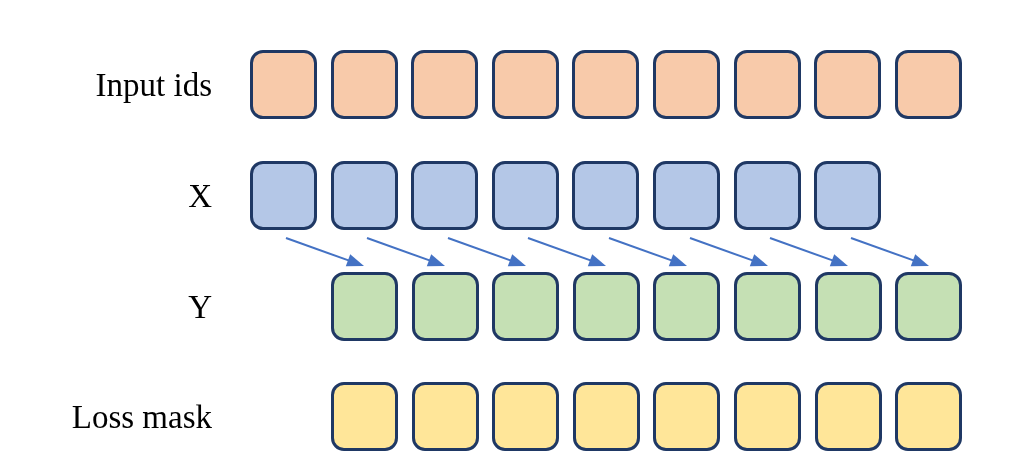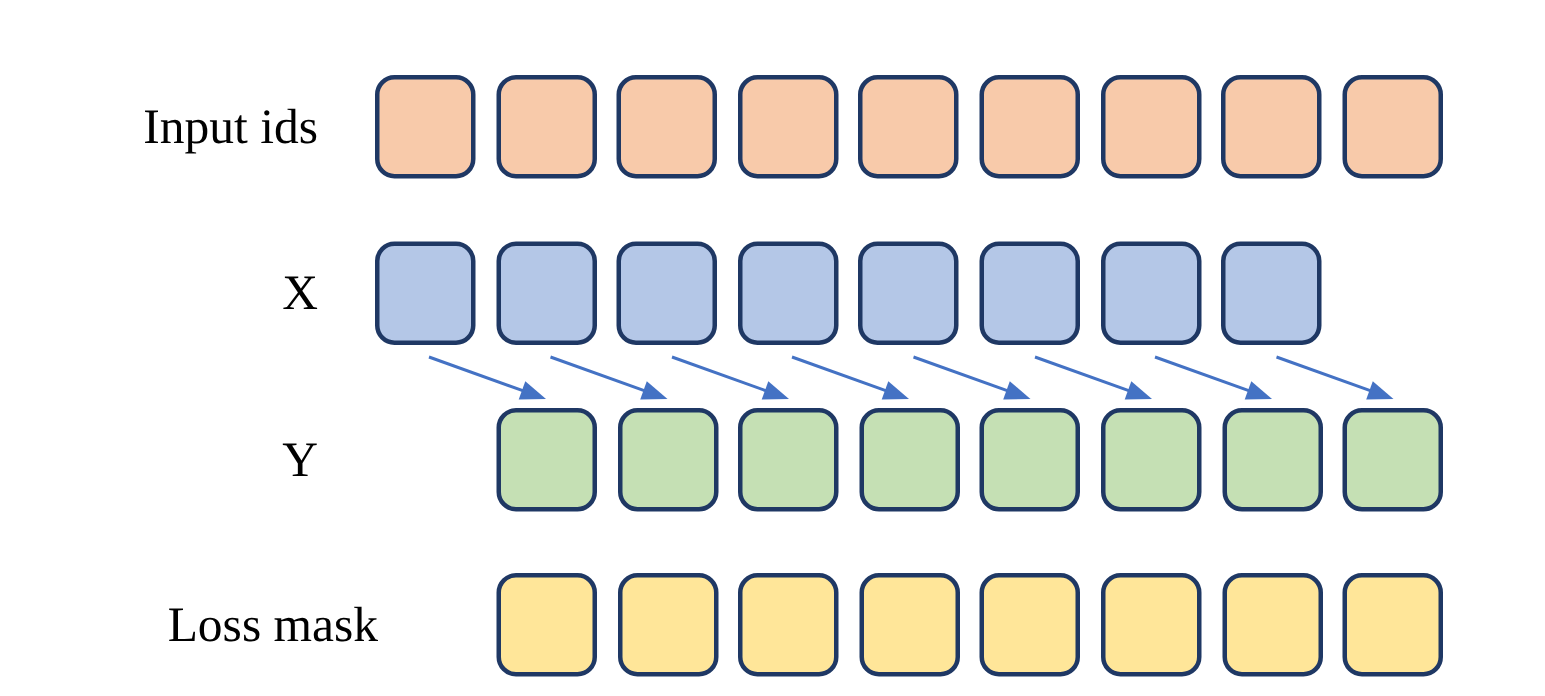--- a/index.html
+++ b/index.html
@@ -77,21 +77,21 @@
     <div class="cell" style="left: 814px; top: 147px; width: 67px; height: 69px; background: rgb(180, 199, 231); border-color: rgb(31, 56, 100); border-width: 3px; border-radius: 13px;"></div>
     <div class="row-label" style="top: 277px;">Y</div>
     <div class="cell" style="left: 331px; top: 258px; width: 67px; height: 69px; background: rgb(197, 224, 180); border-color: rgb(31, 56, 100); border-width: 3px; border-radius: 13px;"></div>
     <div class="cell" style="left: 412px; top: 258px; width: 67px; height: 69px; background: rgb(197, 224, 180); border-color: rgb(31, 56, 100); border-width: 3px; border-radius: 13px;"></div>
     <div class="cell" style="left: 492px; top: 258px; width: 67px; height: 69px; background: rgb(197, 224, 180); border-color: rgb(31, 56, 100); border-width: 3px; border-radius: 13px;"></div>
     <div class="cell" style="left: 573px; top: 258px; width: 67px; height: 69px; background: rgb(197, 224, 180); border-color: rgb(31, 56, 100); border-width: 3px; border-radius: 13px;"></div>
     <div class="cell" style="left: 653px; top: 258px; width: 67px; height: 69px; background: rgb(197, 224, 180); border-color: rgb(31, 56, 100); border-width: 3px; border-radius: 13px;"></div>
     <div class="cell" style="left: 734px; top: 258px; width: 67px; height: 69px; background: rgb(197, 224, 180); border-color: rgb(31, 56, 100); border-width: 3px; border-radius: 13px;"></div>
     <div class="cell" style="left: 815px; top: 258px; width: 67px; height: 69px; background: rgb(197, 224, 180); border-color: rgb(31, 56, 100); border-width: 3px; border-radius: 13px;"></div>
     <div class="cell" style="left: 895px; top: 258px; width: 67px; height: 69px; background: rgb(197, 224, 180); border-color: rgb(31, 56, 100); border-width: 3px; border-radius: 13px;"></div>
-    <div class="row-label" style="top: 387px; margin-left: 40px;">Loss mask</div>
+    <div class="row-label" style="top: 387px;">Loss mask</div>
     <div class="cell" style="left: 331px; top: 368px; width: 67px; height: 69px; background: rgb(255, 230, 153); border-color: rgb(31, 56, 100); border-width: 3px; border-radius: 13px;"></div>
     <div class="cell" style="left: 412px; top: 368px; width: 67px; height: 69px; background: rgb(255, 230, 153); border-color: rgb(31, 56, 100); border-width: 3px; border-radius: 13px;"></div>
     <div class="cell" style="left: 492px; top: 368px; width: 67px; height: 69px; background: rgb(255, 230, 153); border-color: rgb(31, 56, 100); border-width: 3px; border-radius: 13px;"></div>
     <div class="cell" style="left: 573px; top: 368px; width: 67px; height: 69px; background: rgb(255, 230, 153); border-color: rgb(31, 56, 100); border-width: 3px; border-radius: 13px;"></div>
     <div class="cell" style="left: 653px; top: 368px; width: 67px; height: 69px; background: rgb(255, 230, 153); border-color: rgb(31, 56, 100); border-width: 3px; border-radius: 13px;"></div>
     <div class="cell" style="left: 734px; top: 368px; width: 67px; height: 69px; background: rgb(255, 230, 153); border-color: rgb(31, 56, 100); border-width: 3px; border-radius: 13px;"></div>
     <div class="cell" style="left: 815px; top: 368px; width: 67px; height: 69px; background: rgb(255, 230, 153); border-color: rgb(31, 56, 100); border-width: 3px; border-radius: 13px;"></div>
     <div class="cell" style="left: 895px; top: 368px; width: 67px; height: 69px; background: rgb(255, 230, 153); border-color: rgb(31, 56, 100); border-width: 3px; border-radius: 13px;"></div>
     <svg class="arrow-layer" width="1030" height="464">
       <g>

